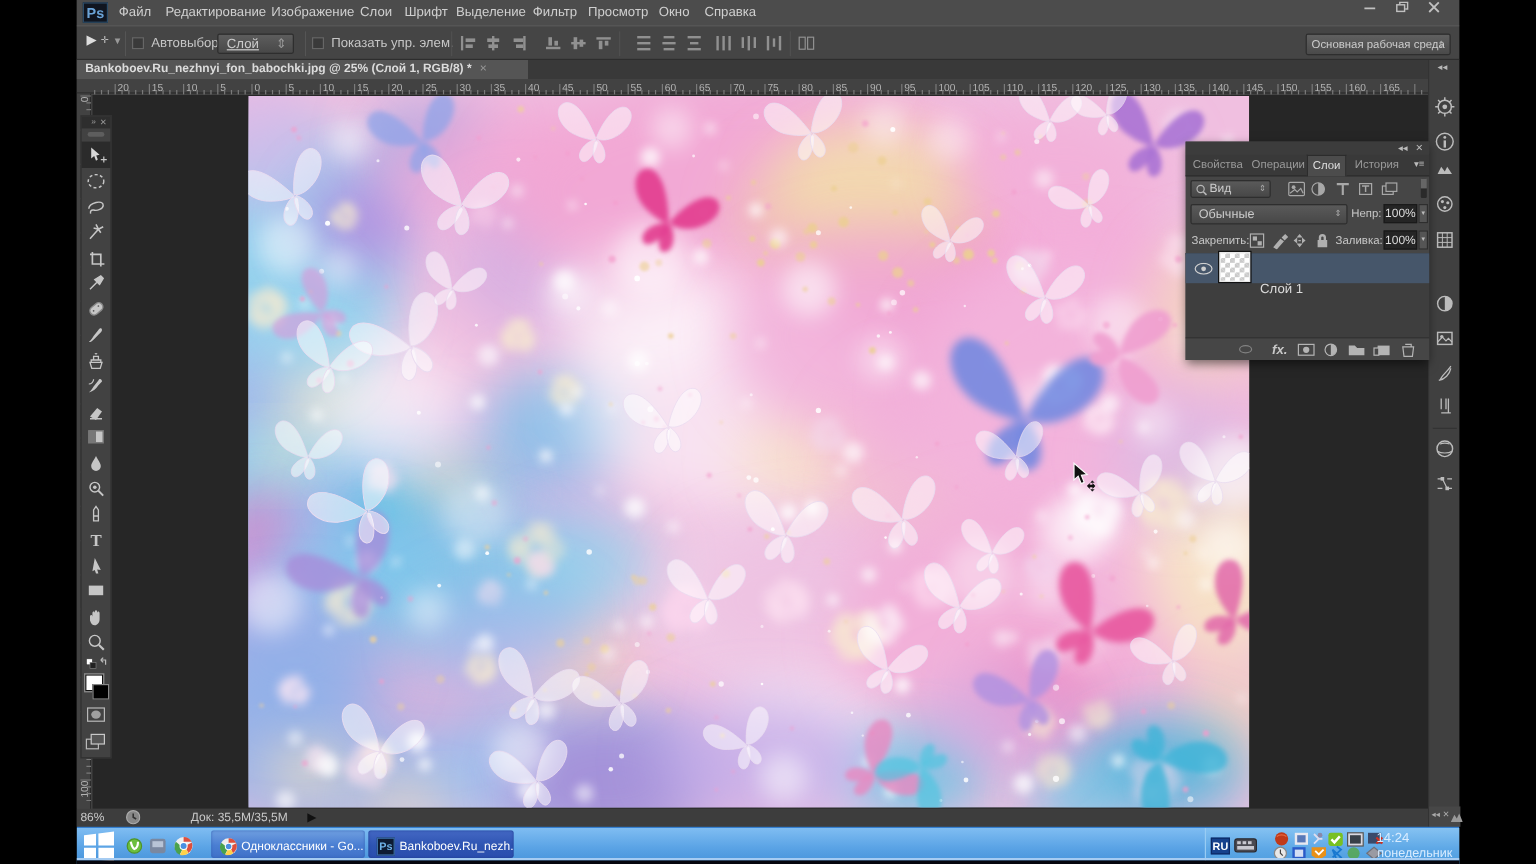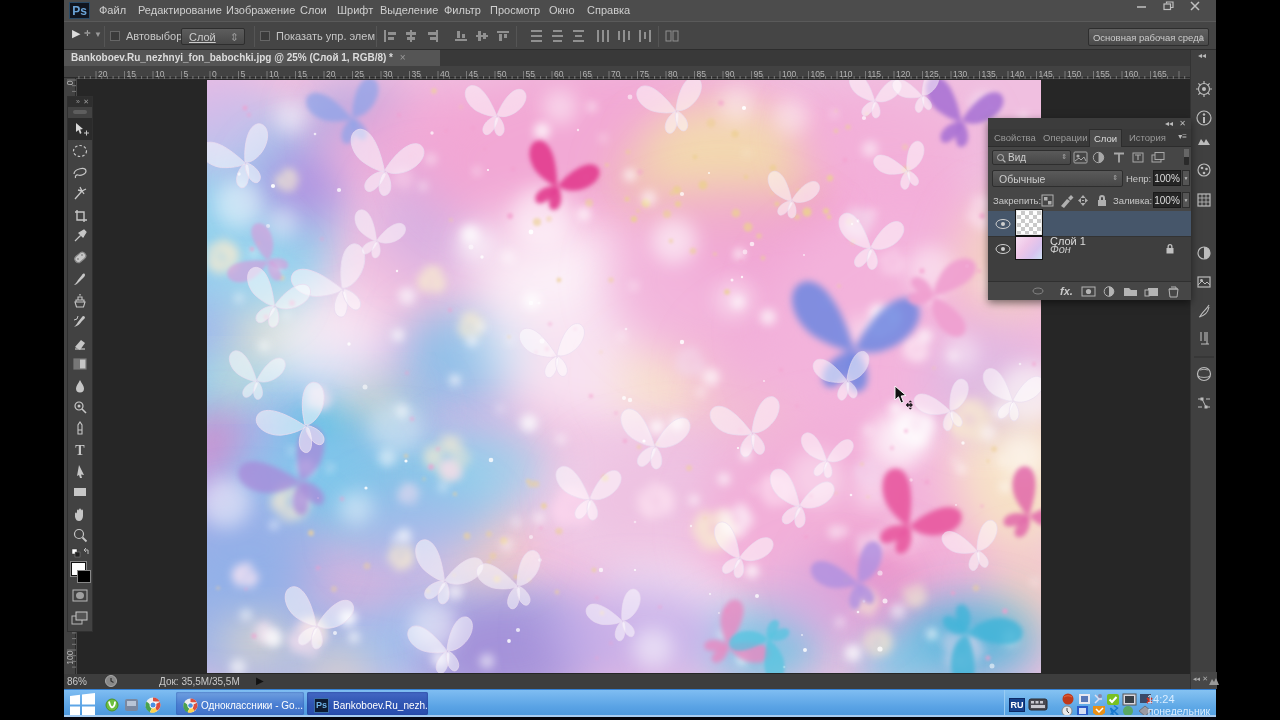--- a/index.html
+++ b/index.html
@@ -1442,21 +1442,21 @@
       <span style="position:absolute;right:5px;top:1px;font-size:8px;color:#bbb;">✕</span>
     </div>
     <div style="position:absolute;left:0;top:11px;width:203px;height:18px;background:#393939;border-bottom:1px solid #2c2c2c;">
       <span style="position:absolute;left:6px;top:3px;color:#9a9a9a;font-size:9.5px;">Свойства</span>
       <span style="position:absolute;left:55px;top:3px;color:#9a9a9a;font-size:9.5px;">Операции</span>
       <div style="position:absolute;left:101px;top:0;width:33px;height:18px;background:#4c4c4c;border:1px solid #2c2c2c;border-bottom:none;color:#dedede;text-align:center;line-height:17px;font-size:9.5px;">Слои</div>
       <span style="position:absolute;left:141px;top:3px;color:#9a9a9a;font-size:9.5px;">История</span>
       <span style="position:absolute;right:4px;top:3px;color:#bbb;font-size:8px;">▾≡</span>
     </div>
 
-    <div style="position:absolute;left:4px;top:32px;width:79px;height:15px;background:linear-gradient(#5a5a5a,#474747);border:1px solid #2e2e2e;border-radius:2px;">
+    <div style="position:absolute;left:4px;top:32px;width:67px;height:15px;background:linear-gradient(#5a5a5a,#474747);border:1px solid #2e2e2e;border-radius:2px;">
       <svg width="11" height="11" style="position:absolute;left:3px;top:2px;">
           <circle cx="4.5" cy="4.5" r="3" fill="none" stroke="#b8b8b8"></circle>
           <path d="M6.8,6.8 l2.6,2.6" stroke="#b8b8b8" stroke-width="1.3"></path>
         </svg>
       <span style="position:absolute;left:15px;top:1px;font-size:10px;color:#ccc;">Вид</span>
       <span style="position:absolute;right:3px;top:2px;font-size:7px;color:#aaa;">⇕</span>
     </div>
     <svg width="120" height="16" style="position:absolute;left:80px;top:32px;" fill="none" stroke="#a8a8a8">
       <rect x="6" y="2" width="13" height="11" rx="1"></rect>
         <circle cx="10" cy="6" r="1.6" fill="#a8a8a8" stroke="none"></circle>
@@ -1496,31 +1496,20 @@
 
     <div style="position:absolute;left:0;top:93px;width:203px;height:70px;background:#3e3e3e;border-top:1px solid #2e2e2e;"></div>
     <div style="position:absolute;left:0;top:93px;width:203px;height:25px;background:#46566a;">
       <svg width="16" height="10" style="position:absolute;left:7px;top:8px;">
           <ellipse cx="8" cy="5" rx="7" ry="4.5" fill="none" stroke="#cfcfcf"></ellipse>
           <circle cx="8" cy="5" r="2" fill="#cfcfcf"></circle>
         </svg>
       <div style="position:absolute;left:28px;top:-1px;width:26px;height:25px;background:#fff;border:1.5px solid #e8e8e8;outline:1px solid #111;
         background-image:linear-gradient(45deg,#cacaca 25%,transparent 25%,transparent 75%,#cacaca 75%),linear-gradient(45deg,#cacaca 25%,transparent 25%,transparent 75%,#cacaca 75%);background-size:8px 8px;background-position:0 0,4px 4px;"></div>
       <span style="position:absolute;left:62px;top:24px;color:#dcdcdc;font-size:11px;">Слой 1</span>
-    </div>
-    <div style="position:absolute;left:0;top:118px;width:203px;height:24px;border-top:1px solid #333;">
-      <svg width="16" height="10" style="position:absolute;left:7px;top:7px;">
-          <ellipse cx="8" cy="5" rx="7" ry="4.5" fill="none" stroke="#cfcfcf"></ellipse>
-          <circle cx="8" cy="5" r="2" fill="#cfcfcf"></circle>
-        </svg>
-      <div style="position:absolute;left:28px;top:0px;width:26px;height:22px;background:linear-gradient(130deg,#f8e0f2,#eec6e8 40%,#d8c2ee 70%,#cce0f4);outline:1px solid #111;"></div>
-      <span style="position:absolute;left:62px;top:6px;color:#c8c8c8;font-size:11px;font-style:italic;">Фон</span>
-      <svg width="12" height="13" style="position:absolute;left:176px;top:5px;" fill="#c0c0c0">
-          <path d="M3.5,6 v-1.5 a2.5,2.5 0 0 1 5,0 v1.5 h1 v5.5 h-7 v-5.5 z M4.8,6 h2.4 v-1.5 a1.2,1.2 0 0 0 -2.4,0 z"></path>
-        </svg>
     </div>
 
     <div style="position:absolute;left:0;top:163px;width:203px;height:19px;background:#464646;border-top:1px solid #303030;">
       <svg width="160" height="15" style="position:absolute;left:40px;top:2px;" fill="none" stroke="#b4b4b4">
         <ellipse cx="10" cy="7" rx="5" ry="3" opacity=".55"></ellipse>
         <text x="32" y="11" fill="#c8c8c8" stroke="none" font-style="italic" font-size="11" font-weight="bold">fx.</text>
         <rect x="54" y="3" width="13" height="9"></rect>
           <circle cx="60.5" cy="7.5" r="2.6" fill="#b4b4b4" stroke="none"></circle>
         <circle cx="81" cy="7.5" r="4.8"></circle>
           <path d="M81,2.7 a4.8,4.8 0 0 1 0,9.6 z" fill="#b4b4b4" stroke="none"></path>

